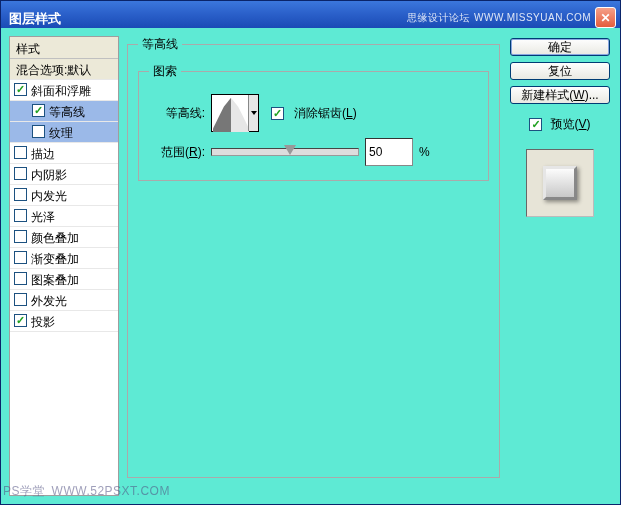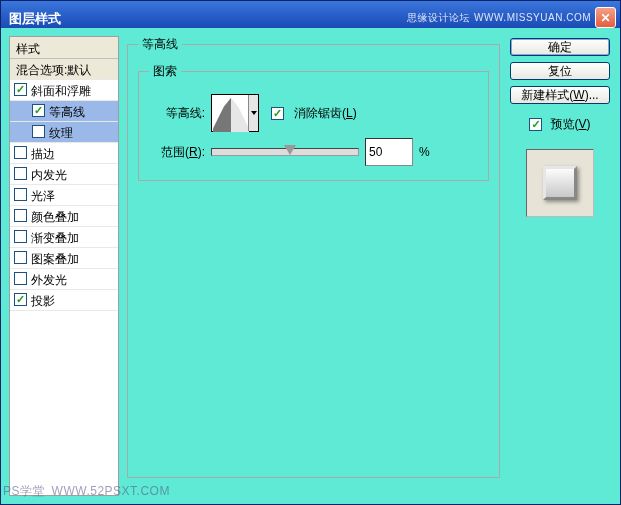--- a/index.html
+++ b/index.html
@@ -73,20 +73,24 @@
             <span>等高线</span>
           </div>
         <div class="style-row sub selected">
             <span class="chk"></span>
             <span>纹理</span>
           </div>
 
         <div class="style-row">
             <span class="chk"></span>
             <span>描边</span>
+          </div>
+        <div class="style-row">
+            <span class="chk"></span>
+            <span>内阴影</span>
           </div>
         <div class="style-row">
             <span class="chk"></span>
             <span>内发光</span>
           </div>
         <div class="style-row">
             <span class="chk"></span>
             <span>光泽</span>
           </div>
         <div class="style-row">

